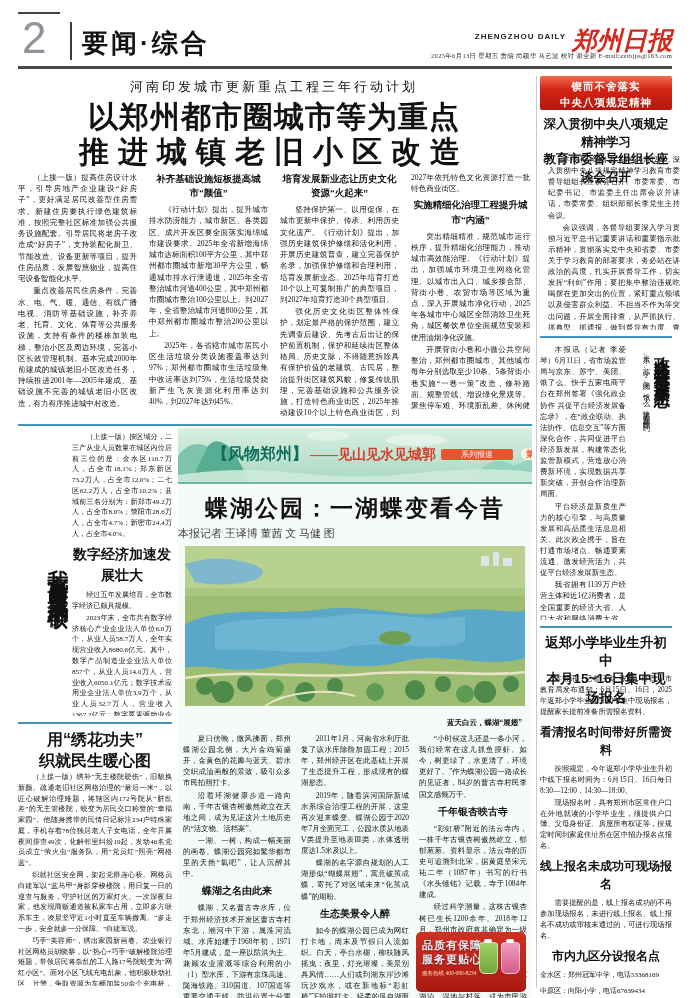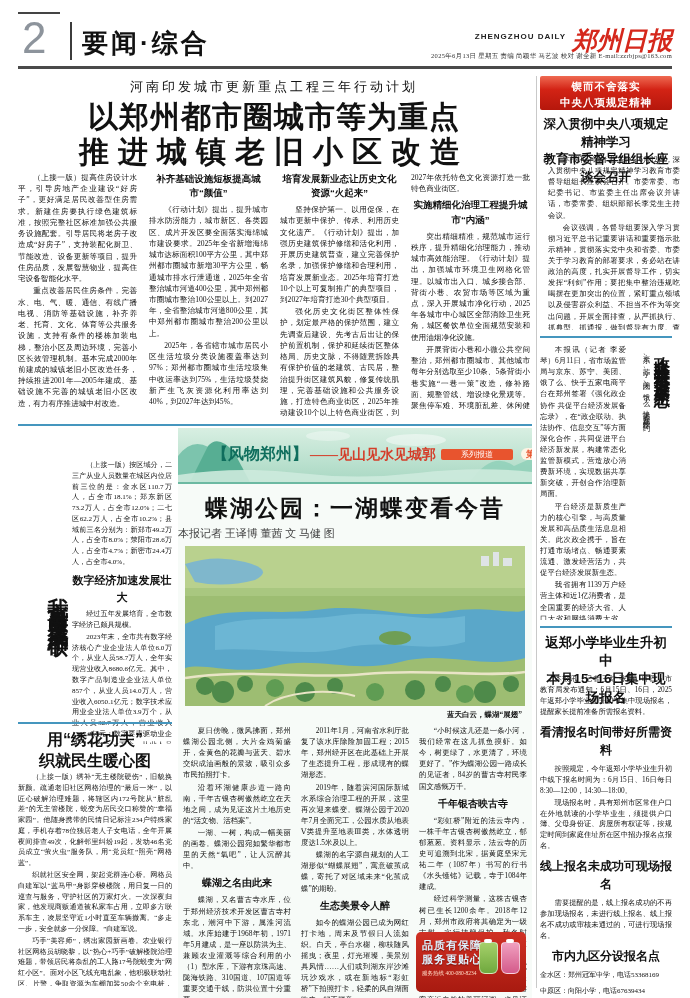--- a/index.html
+++ b/index.html
@@ -23,44 +23,44 @@
   #main-hl1{font-size:30px;letter-spacing:1px;}
   #main-hl2{font-size:30px;letter-spacing:9px;}
   #main-body{left:18px;top:172px;width:512px;height:248px;column-count:4;column-gap:12px;
              font-size:7.6px;line-height:1.48;text-align:justify;overflow:hidden;}
   .para{margin:0 0 1px;text-indent:2em;}
   .subhead{text-align:center;font-weight:bold;margin:4px 0;font-family:"Liberation Sans",sans-serif;}
   #main-body .subhead{font-size:9.5px;}
   .rule-blue{background:#4596be;}
   #main-rule{left:18px;top:424px;width:514px;height:2px;}
   
-  #left1{left:18px;top:432px;width:154px;height:284px;display:flex;margin-top:28px;}
+  #left1{left:18px;top:432px;width:154px;height:284px;display:flex;}
   #left1-head{writing-mode:vertical-rl;font-size:21px;font-weight:bold;letter-spacing:4px;
               width:54px;text-align:center;font-family:"Liberation Sans",sans-serif;padding-top:2px;}
   #left1-body{flex:1;font-size:7.1px;line-height:1.52;text-align:justify;overflow:hidden;height:284px;}
-  #left1-body .subhead{font-size:11px;}
+  #left1-body .subhead{font-size:14px;}
   #left-rule{left:18px;top:722px;width:154px;height:2px;}
   #left2{left:18px;top:730px;width:154px;}
   .l2hl{text-align:center;font-weight:bold;font-size:16px;line-height:1.3;font-family:"Liberation Sans",sans-serif;}
   #left2-body{left:18px;top:772px;width:154px;height:214px;font-size:7.1px;line-height:1.52;
               text-align:justify;overflow:hidden;}
   
   #feature{left:178px;top:428px;width:354px;height:570px;background:#f7fbf8;}
   #banner{position:relative;width:354px;height:54px;background:linear-gradient(180deg,#d8efe2,#a9d8c3);
           border-bottom:2px solid #6cb9a2;overflow:hidden;}
   #banner svg{position:absolute;left:0;top:0;}
   #banner-text{position:relative;z-index:2;padding:16px 0 0 34px;white-space:nowrap;}
   #banner-title{font-size:16px;font-weight:bold;color:#0f6e5d;}
   #banner-sub{font-size:14px;font-weight:bold;color:#d43e2a;margin-left:2px;}
   #banner-badge{font-size:8px;color:#fff;background:#e8542e;padding:1px 20px;border-radius:2px;margin-left:5px;vertical-align:2px;font-family:"Liberation Sans",sans-serif;}
   #banner-chapter{font-size:9px;font-weight:bold;color:#e8542e;background:#fdf3e4;padding:1px 5px;border-radius:7px;margin-left:8px;vertical-align:2px;}
   #feat-hl{text-align:center;font-size:23px;font-weight:bold;letter-spacing:2px;margin:9px 0 2px;font-family:"Liberation Sans",sans-serif;}
   #feat-byline{text-align:left;font-size:11px;color:#444;}
   #feat-photo{display:block;margin:5px auto 0;}
-  #feat-caption{text-align:right;font-size:7.5px;font-weight:bold;padding-right:10px;margin-top:4px;}
+  #feat-caption{text-align:right;font-size:7.5px;font-weight:bold;padding-right:10px;margin-top:12px;}
   #feat-body{position:relative;margin:5px 5px 0;height:282px;column-count:3;column-gap:10px;
              font-size:7.4px;line-height:1.5;text-align:justify;overflow:hidden;}
   #feat-body .subhead{font-size:10px;}
   #feat-ad{position:absolute;right:6px;bottom:6px;width:110px;height:60px;background:linear-gradient(180deg,#d03024,#a81a10);
            border-radius:5px;z-index:3;padding:6px 6px 4px;box-sizing:border-box;color:#dff2ff;}
   #feat-ad .ad1,#feat-ad .ad2{font-size:11px;font-weight:bold;line-height:1.3;text-shadow:0 1px 1px #7c0e07;font-family:"Liberation Sans",sans-serif;letter-spacing:1px;}
   #feat-ad .hotline{font-size:5.5px;margin-top:3px;color:#ffd9c4;}
   .pouch{position:absolute;top:10px;width:17px;height:30px;border-radius:4px 4px 6px 6px;border:1px solid #ffffff88;}
   .pouch:before{content:"";position:absolute;left:4px;top:-4px;width:8px;height:4px;background:#fff;border-radius:2px;}
   #pouch-g{right:28px;background:linear-gradient(180deg,#a5d06a,#6fa83e);}

